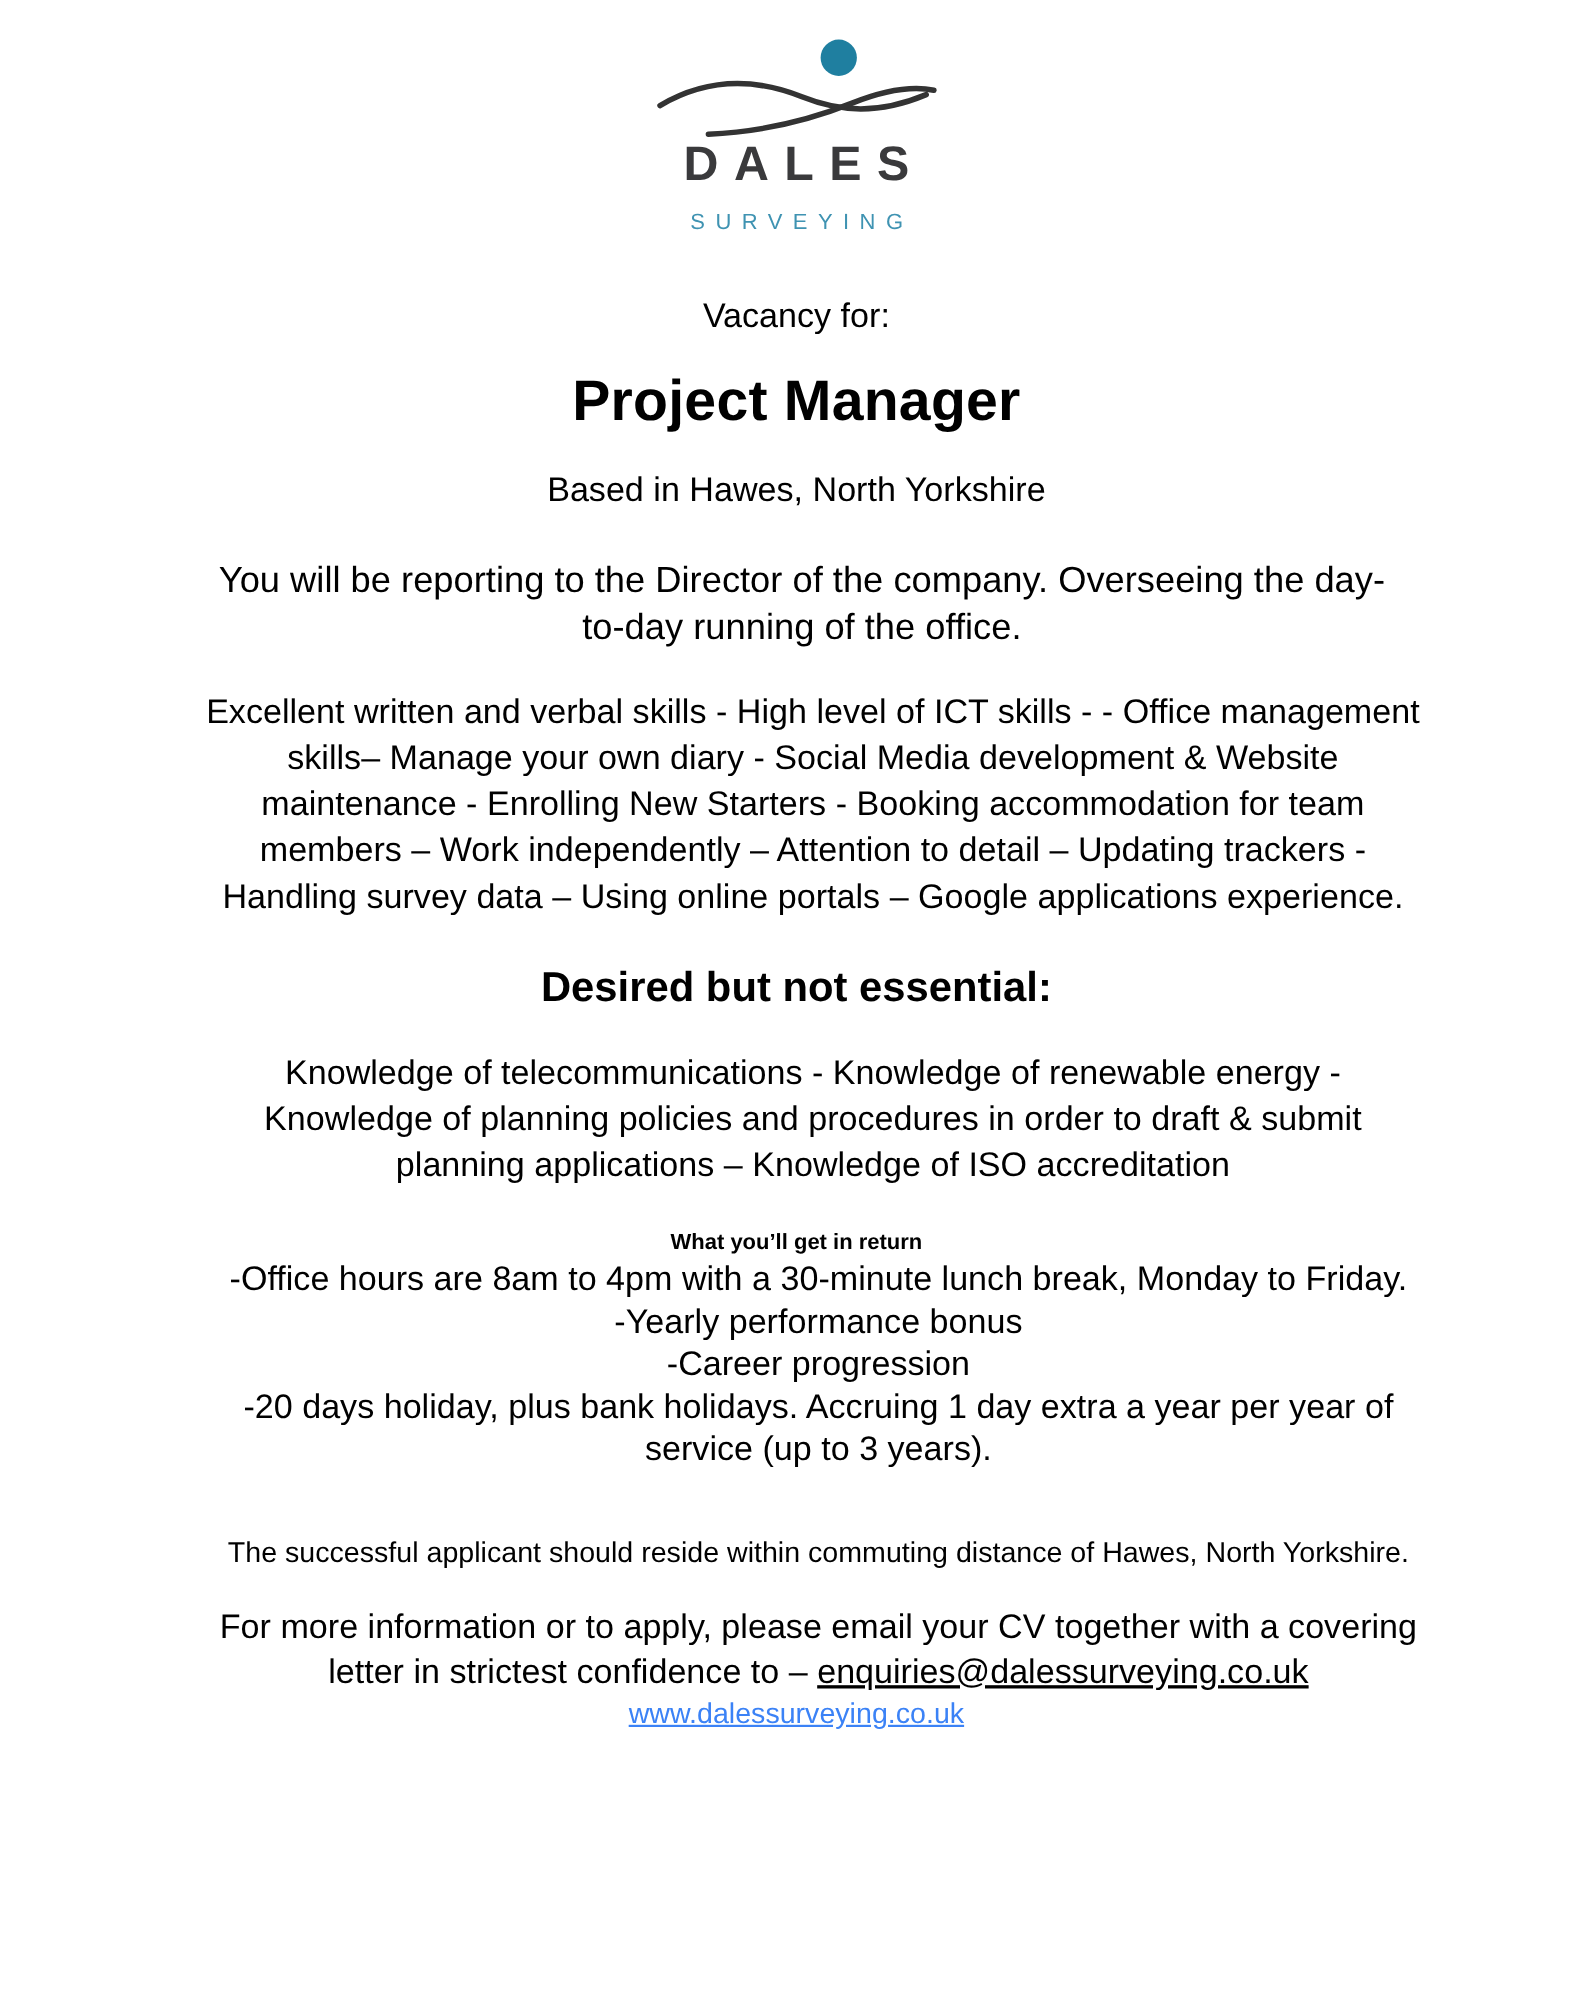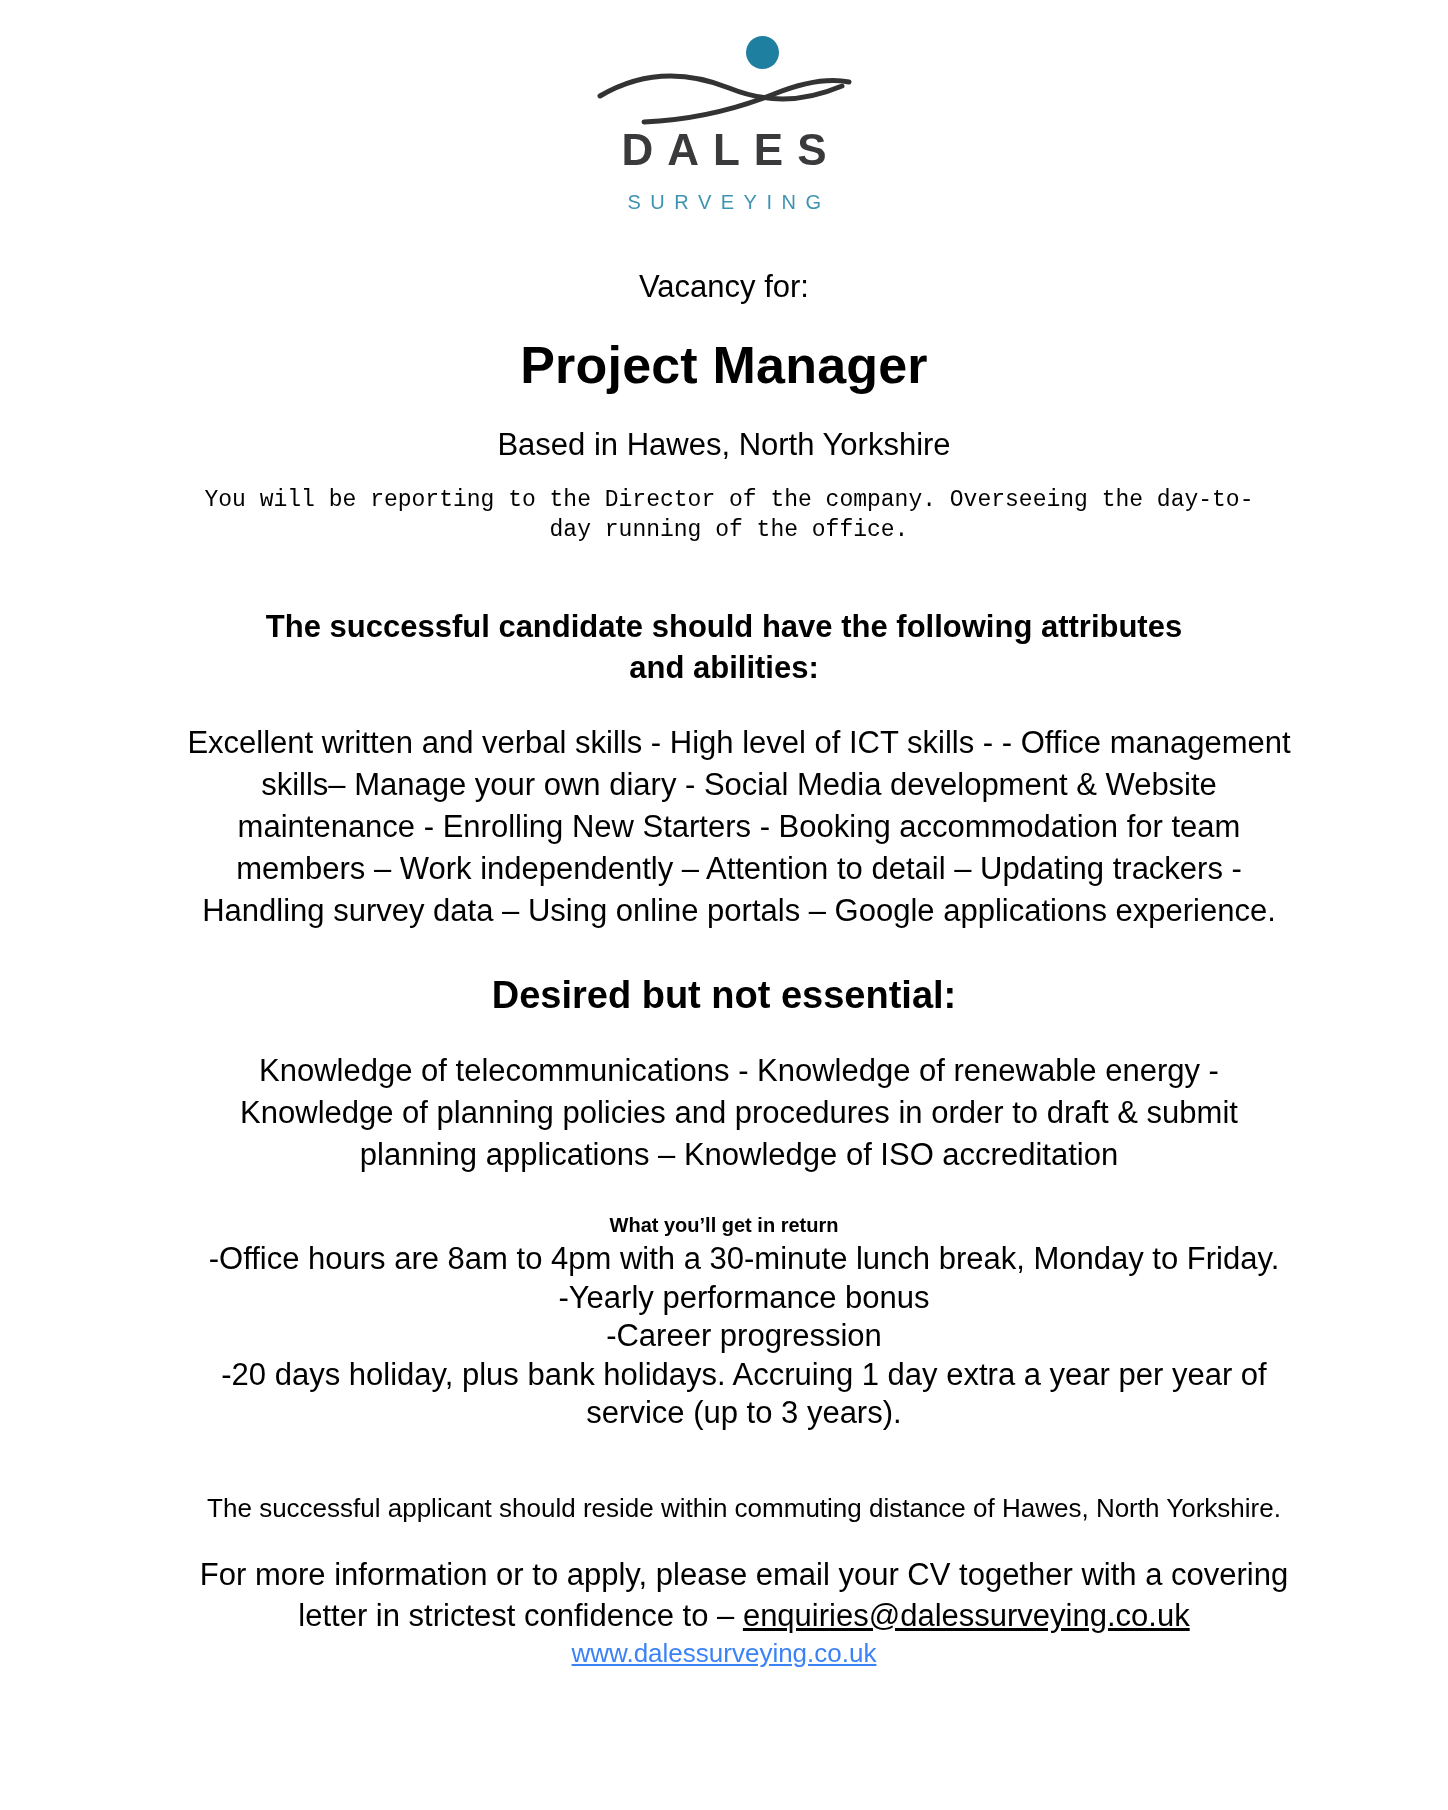--- a/index.html
+++ b/index.html
@@ -88,27 +88,26 @@
     line-height: 1.25;
     margin-top: 26px;
     letter-spacing: 0.2px;
   }
   .t-based {
     font-size: 31px;
     line-height: 1.25;
     margin-top: 28px;
   }
   .t-reporting {
-    font-size: 23px;
+    font-size: 33px;
     line-height: 1.32;
-    margin-top: 20px;
+    margin-top: 40px;
     width: 1090px;
     margin-left: auto;
     margin-right: auto;
-    font-family: Liberation Mono, monospace;
   }
 
   .t-heading {
     font-size: 31px;
     font-weight: bold;
     line-height: 1.3;
     margin-top: 62px;
     width: 980px;
     margin-left: auto;
     margin-right: auto;
@@ -207,21 +206,20 @@
   <div class="content">
 
     <div class="t-vacancy">Vacancy for:</div>
 
     <div class="t-title">Project Manager</div>
 
     <div class="t-based">Based in Hawes, North Yorkshire</div>
 
     <div class="t-reporting">You will be reporting to the Director of the company. Overseeing the day-to-day running of the office.</div>
 
-    <div class="t-heading">The successful candidate should have the following attributes and abilities:</div>
 
     <div class="t-para">Excellent written and verbal skills - High level of ICT skills - - Office management skills– Manage your own diary - Social Media development &amp; Website maintenance - Enrolling New Starters - Booking accommodation for team members – Work independently – Attention to detail – Updating trackers - Handling survey data – Using online portals – Google applications experience.</div>
 
     <div class="t-subheading">Desired but not essential:</div>
 
     <div class="t-para2">Knowledge of telecommunications - Knowledge of renewable energy - Knowledge of planning policies and procedures in order to draft &amp; submit planning applications – Knowledge of ISO accreditation</div>
 
     <div class="t-returns-heading">What you’ll get in return</div>
 
     <div class="t-returns-list">

